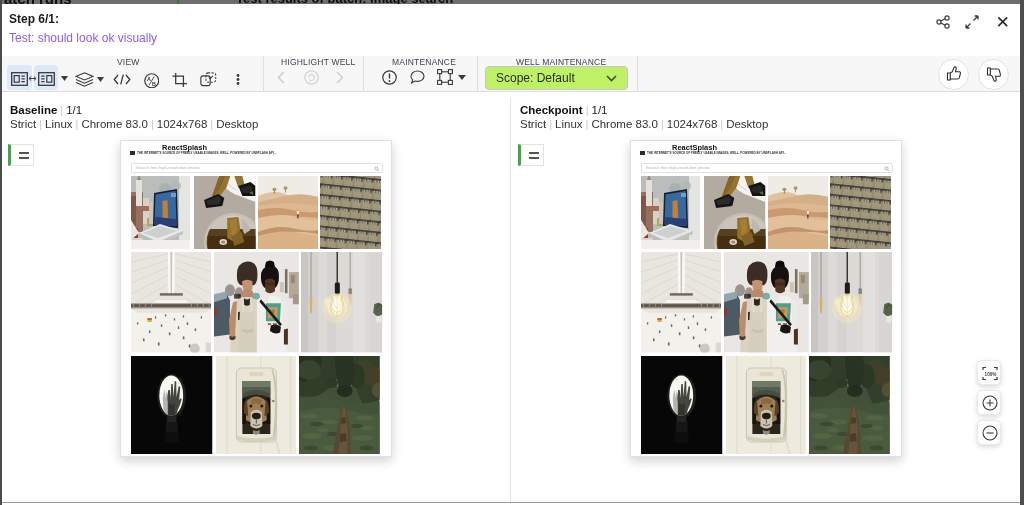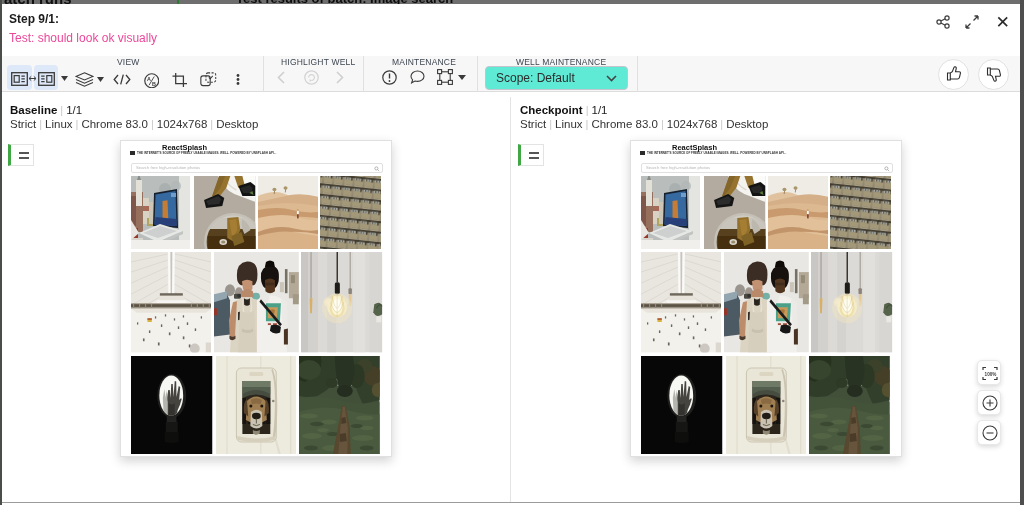--- a/index.html
+++ b/index.html
@@ -9,32 +9,32 @@
   #stage { position:relative; width:1024px; height:505px; }
 
   
   #topstrip { left:0; top:0; width:1024px; height:4px; background:#6e6e6e; overflow:hidden; }
   #leftstrip { left:0; top:0; width:2px; height:505px; background:#4a4d4a; }
   #rightstrip { left:1020px; top:0; width:4px; height:505px; background:#4e4e4e; }
   #botline { left:2px; top:502px; width:1018px; height:1px; background:#9c9c9c; }
 
   
   #hdr-step { left:9px; top:12px; font-size:12px; font-weight:bold; color:#1b1b1b; }
-  #hdr-test { left:9px; top:31px; font-size:12px; color:#ec4899; }
+  #hdr-test { left:9px; top:31px; font-size:12px; color:#8b5cf6; }
 
   
   #toolbar { left:2px; top:56px; width:1018px; height:36px; background:#f7f7f8; border-bottom:1px solid #dcdcdc; }
   .tb-div { position:absolute; top:56px; width:1px; height:36px; background:#e0e0e2; }
   .tb-label { position:absolute; top:57px; font-size:8.5px; font-weight:normal; color:#3e4650; letter-spacing:.2px; }
   .icon { position:absolute; }
 
   .bluebtn { position:absolute; top:65px; height:25px; background:#dde8f8; border-radius:4px; }
 
   
-  #scope { left:485px; top:66px; width:143px; height:24px; background:#5eead4;
+  #scope { left:485px; top:66px; width:143px; height:24px; background:#bef264;
      border:1px solid #c2c6cc; border-radius:4px; font-size:12px; color:#2c2c2c;
      line-height:22px; padding-left:10px; }
 
   
   .circlebtn { position:absolute; top:59px; width:31px; height:31px; border-radius:50%;
      background:#fff; border:1px solid #e2e2e2; }
 
   
   .pmeta1 { position:absolute; top:104px; font-size:11.5px; color:#222; }
   .pmeta1 b { color:#111; }
@@ -433,21 +433,21 @@
   </svg>
 
   <div class="abs" id="topstrip">
     <div class="abs" style="left:4px;top:-10px;font-size:15px;font-weight:bold;color:#101010;">atch runs</div>
     <div class="abs" style="left:236px;top:-9px;font-size:13px;font-weight:bold;color:#0c0c0c;">Test results of batch: Image search</div>
     <div class="abs" style="left:177px;top:0;width:2px;height:4px;background:#2f7a33;"></div>
   </div>
   <div class="abs" id="leftstrip"></div>
   <div class="abs" id="rightstrip"></div>
 
-  <div class="abs" id="hdr-step">Step 9/1:</div>
+  <div class="abs" id="hdr-step">Step 6/1:</div>
   <div class="abs" id="hdr-test">Test: should look ok visually</div>
 
   <svg class="abs" style="left:936px;top:15px" width="14" height="14" viewBox="0 0 14 14">
     <circle cx="11" cy="3" r="2.1" fill="none" stroke="#3c3c3c" stroke-width="1.2"></circle>
     <circle cx="11" cy="11" r="2.1" fill="none" stroke="#3c3c3c" stroke-width="1.2"></circle>
     <circle cx="3" cy="7" r="2.1" fill="none" stroke="#3c3c3c" stroke-width="1.2"></circle>
     <path d="M4.9,6 L9.2,3.8 M4.9,8 L9.2,10.2" stroke="#3c3c3c" stroke-width="1.2"></path>
   </svg>
   <svg class="abs" style="left:965px;top:15px" width="14" height="14" viewBox="0 0 14 14">
     <path d="M8.5,5.5 L13,1 M13,1 L9.5,1 M13,1 L13,4.5 M5.5,8.5 L1,13 M1,13 L4.5,13 M1,13 L1,9.5" stroke="#3c3c3c" stroke-width="1.3" fill="none"></path>

